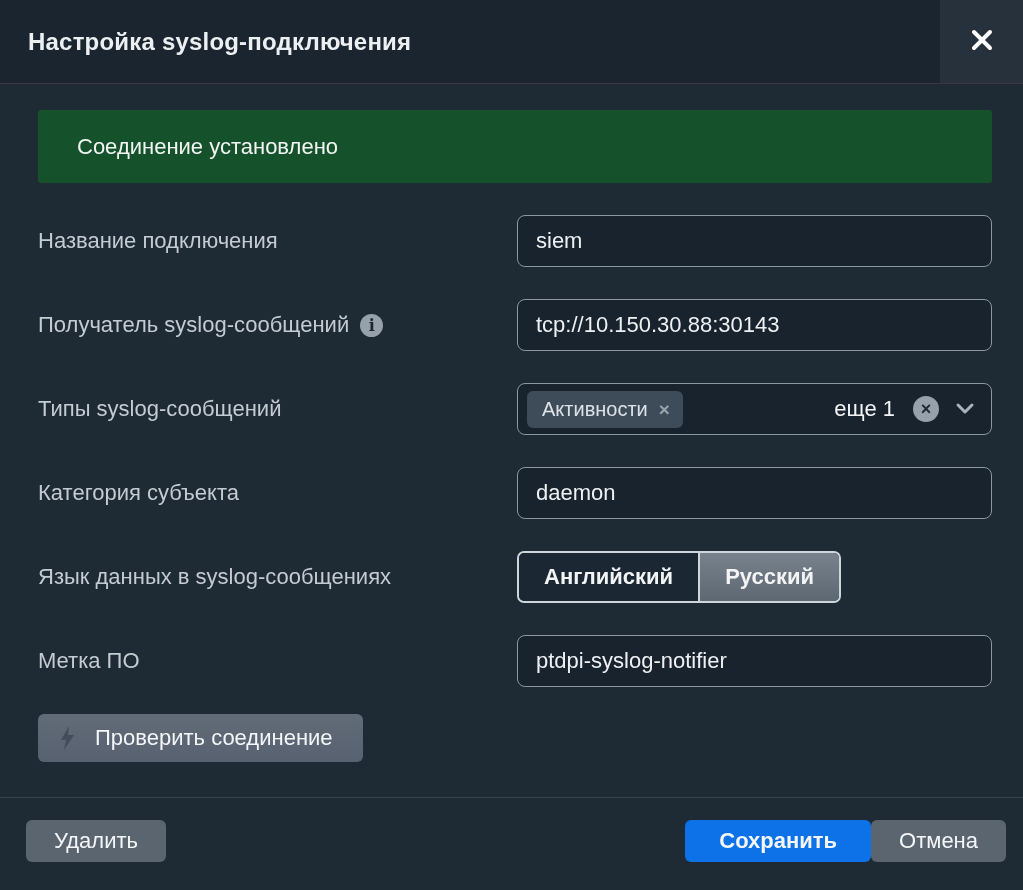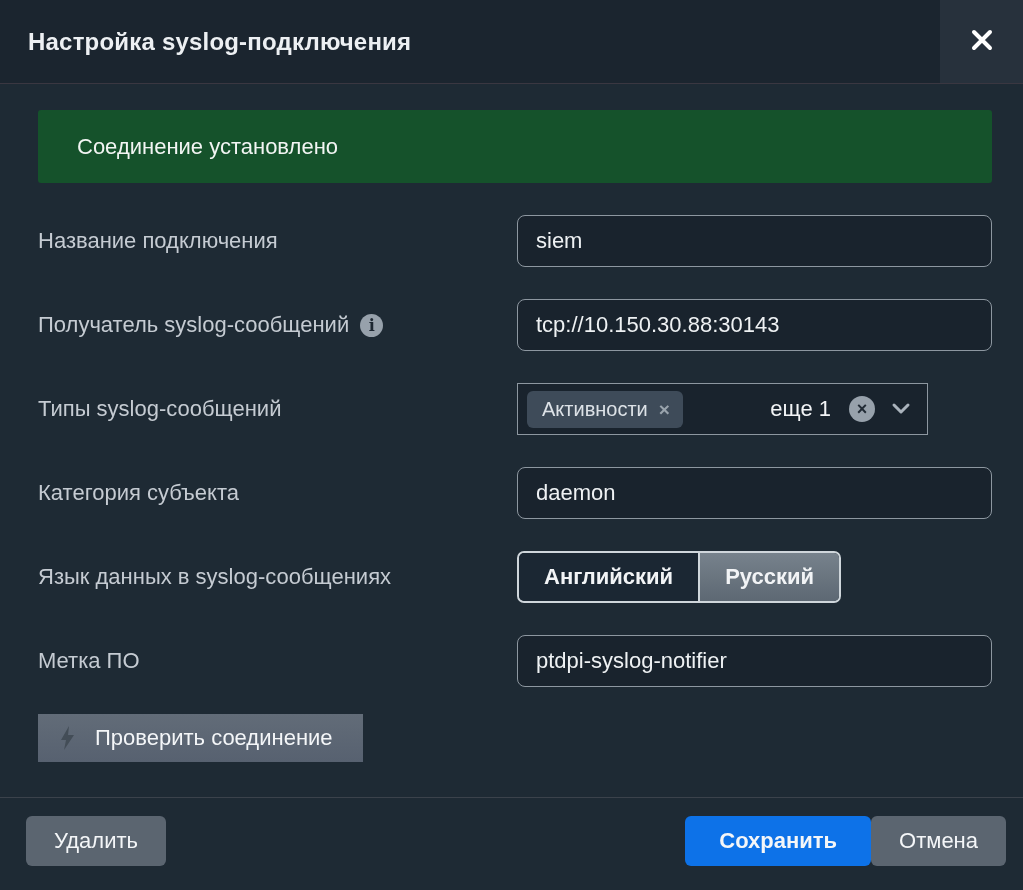--- a/index.html
+++ b/index.html
@@ -72,24 +72,24 @@
     border: 1px solid #8d97a0;
     border-radius: 8px;
     color: #eef1f3; font-size: 22px;
     font-family: "Liberation Sans", sans-serif;
     padding: 0 18px;
     outline: none;
   }
 
   
   .multiselect {
-    width: 411px; height: 52px;
+    width: 475px; height: 52px;
     background: #19232d;
     border: 1px solid #8d97a0;
-    border-radius: 0;
+    border-radius: 8px;
     display: flex; align-items: center;
     padding: 0 16px 0 9px;
     cursor: pointer;
   }
   .tag-chip {
     height: 37px; background: #3e4b59;
     border-radius: 6px;
     display: inline-flex; align-items: center;
     padding: 0 13px 0 15px;
     font-size: 20px; color: #dde2e7;
@@ -124,38 +124,38 @@
     border-radius: 5px 0 0 5px;
   }
   .segment.unselected {
     background: linear-gradient(#77828c, #5d6873);
   }
 
   .check-btn {
     margin-top: 27px;
     height: 48px;
     background: linear-gradient(#626c78, #576170);
-    border: none; border-radius: 0;
+    border: none; border-radius: 6px;
     display: inline-flex; align-items: center;
     padding: 0 30px 0 22px;
     font-size: 22px; color: #f4f6f8;
     font-family: "Liberation Sans", sans-serif;
     cursor: pointer;
   }
   .check-btn .bolt { margin-right: 20px; display: inline-flex; }
 
   
   .modal-footer {
     flex: 0 0 93px; height: 93px;
     border-top: 1px solid #3b424b;
     display: flex; align-items: center;
     padding: 0 17px 6px 26px;
   }
   .btn {
-    height: 50px; border: none; border-radius: 6px;
+    height: 42px; border: none; border-radius: 6px;
     font-size: 22px; color: #f4f6f8;
     font-family: "Liberation Sans", sans-serif;
     padding: 0 28px; cursor: pointer;
   }
   .btn-gray { background: #5b6570; }
   .btn-blue { background: #0d72e8; font-weight: bold; padding: 0 34px; }
   .footer-spacer { flex: 1 1 auto; }
   .btn + .btn { }
 </style>
 </head>

